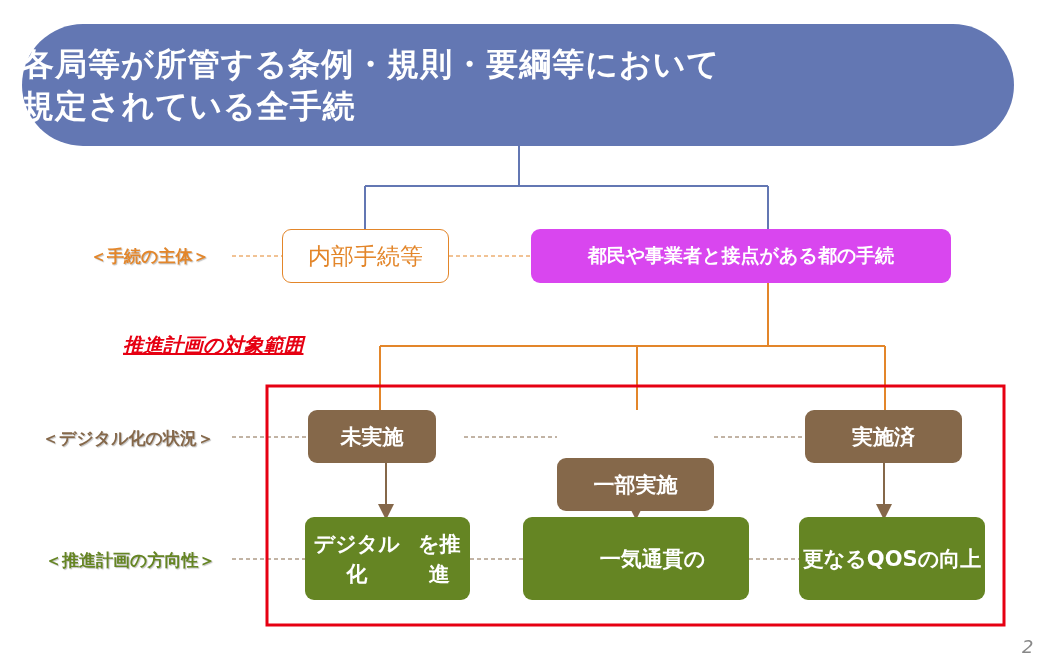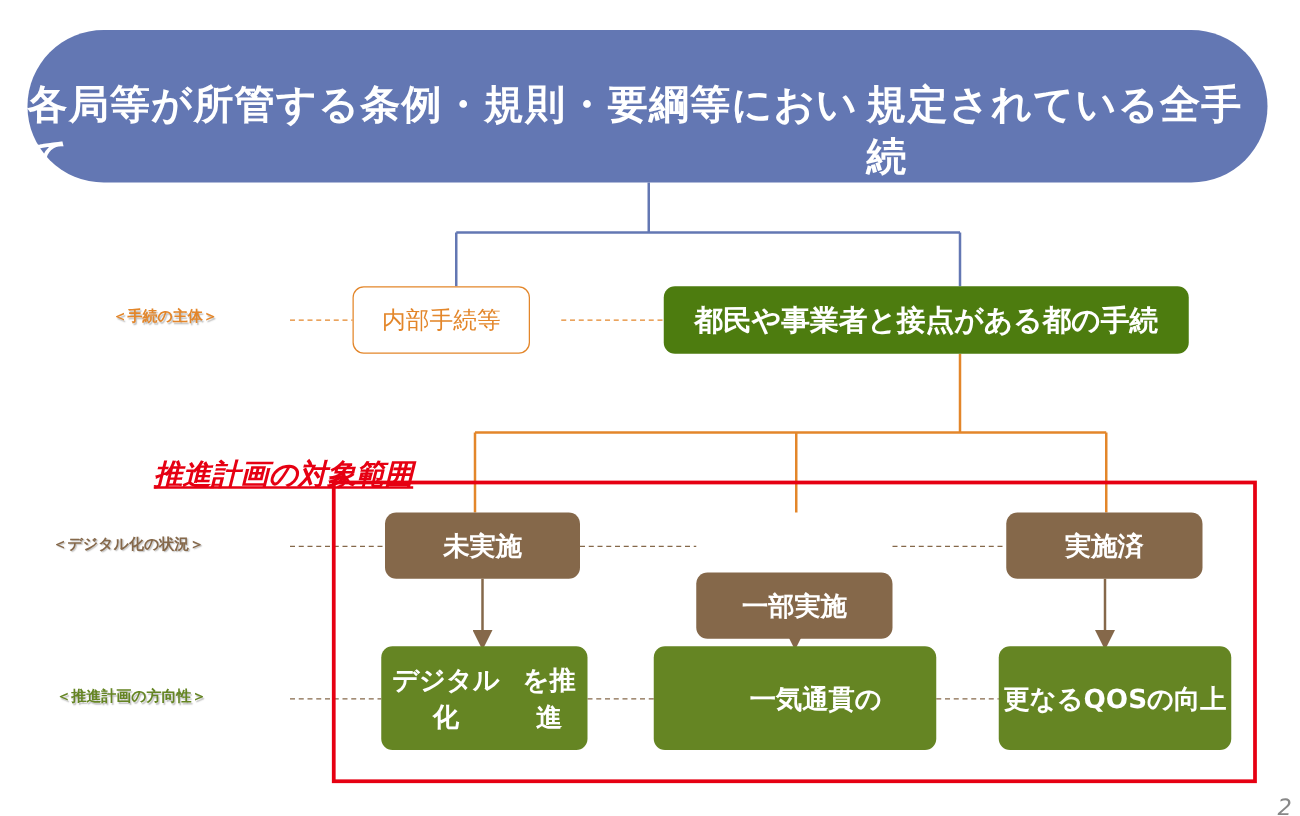--- a/index.html
+++ b/index.html
@@ -2,29 +2,29 @@
 <html><head>
   <meta charset="utf-8">
   <style>
     html, body { margin:0; padding:0; background:#ffffff; }
     body { width:1040px; height:653px; position:relative; overflow:hidden;
            font-family:"DejaVu Sans", "Liberation Sans", sans-serif; }
     .abs { position:absolute; box-sizing:border-box; }
     svg.lines { position:absolute; left:0; top:0; }
     .title-pill { left:22px; top:24px; width:992px; height:122px; background:#6377b3;
       border-radius:61px; color:#fff; font-weight:bold; font-size:32px; line-height:42px;
-      display:flex; flex-direction:row; align-items:flex-end; justify-content:center; letter-spacing:1px; }
+      display:flex; flex-direction:column; align-items:flex-start; justify-content:center; letter-spacing:1px; }
     .box { display:flex; align-items:center; justify-content:center; text-align:center; border-radius:9px; color:#fff; font-weight:bold; }
-    .internal { left:282px; top:229px; width:142px; height:54px; border:1.5px solid #e3862a; background:#fff;
-      color:#e3862a; font-weight:normal; font-size:19px; }
-    .citizen { left:531px; top:229px; width:420px; height:54px; background:#4d7c0f; font-size:23px; }
+    .internal { left:282px; top:229px; width:167px; height:54px; border:1.5px solid #e3862a; background:#fff;
+      color:#e3862a; font-weight:normal; font-size:23px; }
+    .citizen { left:531px; top:229px; width:420px; height:54px; background:#d946ef; font-size:19px; }
     .status { top:410px; height:53px; background:#85684a; font-size:21px; }
     .dir { top:517px; height:83px; background:#658523; font-size:21px; line-height:30px; flex-direction:row; }
-    .rowlabel { font-weight:bold; font-size:12px; white-space:nowrap; text-shadow:1px 1px 1px rgba(0,0,0,0.25);text-align:right; }
-    .scope-label { left:123px; top:364px; color:#e60012; font-style:italic; font-weight:bold; font-size:23px;
+    .rowlabel { font-weight:bold; font-size:17px; white-space:nowrap; text-shadow:1px 1px 1px rgba(0,0,0,0.25);text-align:right; }
+    .scope-label { left:123px; top:332px; color:#e60012; font-style:italic; font-weight:bold; font-size:20px;
       text-decoration:underline; white-space:nowrap; }
     .page-num { left:1022px; top:636px; color:#888; font-size:18px; font-style:italic; }
   </style>
 </head>
 <body>
 
 <svg class="lines" width="1040" height="653">
   <defs>
     <marker id="arrow" markerWidth="8" markerHeight="8" refX="4" refY="4" orient="auto">
       <path d="M0,0 L8,4 L0,8 z" fill="#85684a"></path>
@@ -75,21 +75,21 @@
   <div>規定されている全手続</div>
 </div>
 
 <div class="abs rowlabel" style="left:90px; top:245px; color:#e3862a;">＜手続の主体＞</div>
 <div class="abs box internal">内部手続等</div>
 <div class="abs box citizen">都民や事業者と接点がある都の手続</div>
 
 <div class="abs scope-label">推進計画の対象範囲</div>
 
 <div class="abs rowlabel" style="left:42px; top:427px; color:#85684a;">＜デジタル化の状況＞</div>
-<div class="abs box status" style="left:308px; width:156px;">未実施</div>
+<div class="abs box status" style="left:308px; width:128px;">未実施</div>
 <div class="abs box status" style="left:557px; width:157px;margin-top:48px;">一部実施</div>
 <div class="abs box status" style="left:805px; width:157px;">実施済</div>
 
 <div class="abs rowlabel" style="left:45px; top:549px; color:#658523;">＜推進計画の方向性＞</div>
 <div class="abs box dir" style="left:305px; width:165px;">
   <span>デジタル化</span>
   <span>を推進</span>
 </div>
 <div class="abs box dir" style="left:523px; width:226px;padding-left:33px;">
   <span>一気通貫の</span>

